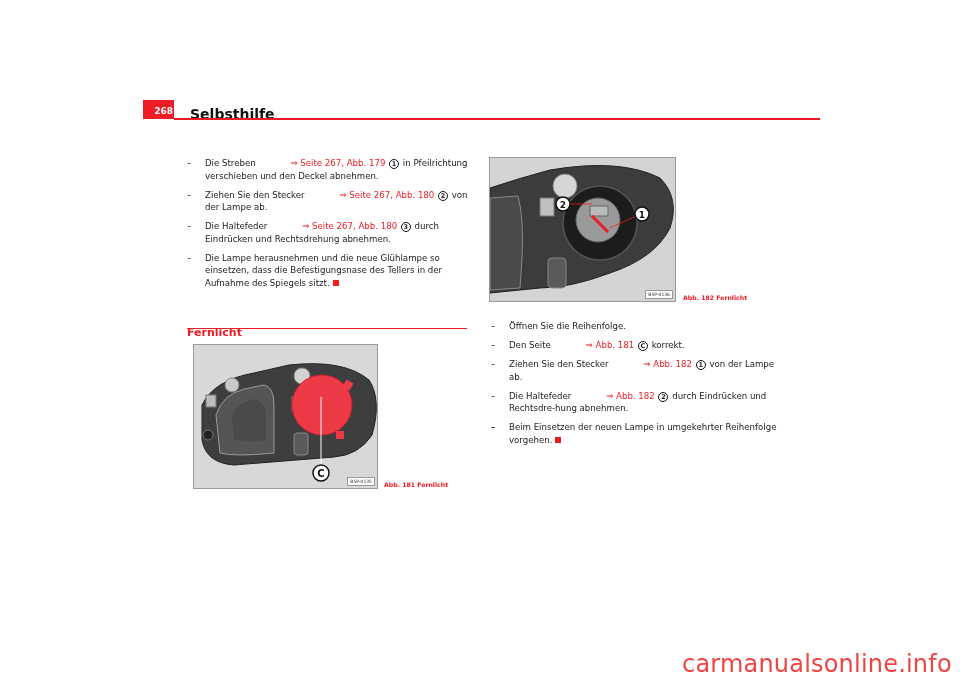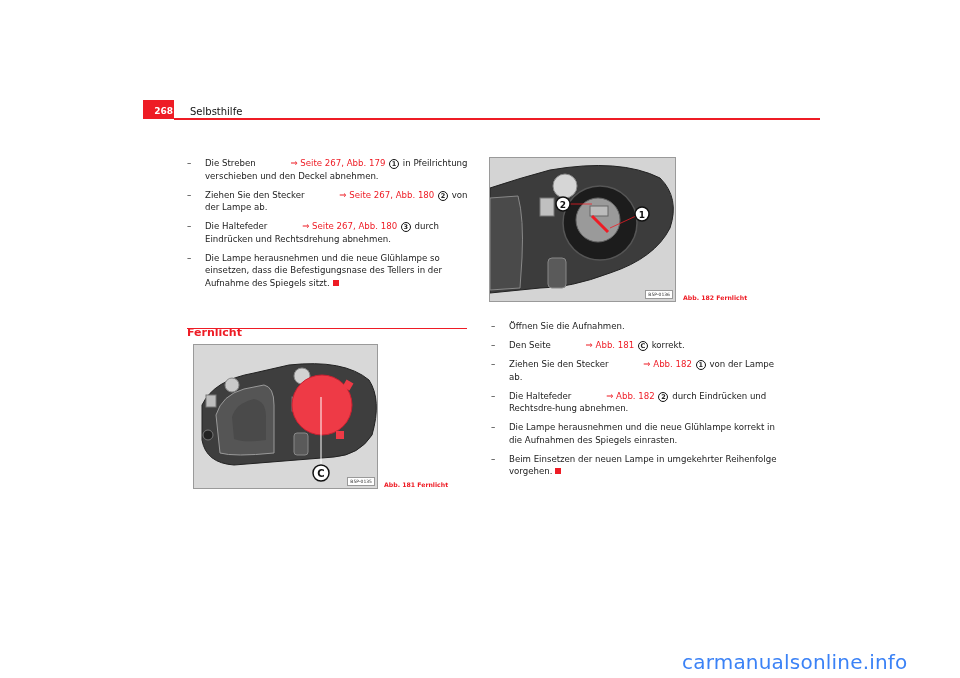--- a/index.html
+++ b/index.html
@@ -1,21 +1,21 @@
 <!DOCTYPE html>
 <html><head>
 <meta charset="utf-8">
 <style>
   * { box-sizing: border-box; margin: 0; padding: 0; }
   html, body { width: 960px; height: 678px; background: #ffffff; overflow: hidden; }
   body { position: relative; font-family: "DejaVu Sans", sans-serif; color: #1a1a1a; }
 
   .header-tab { position: absolute; left: 143px; top: 100px; width: 31px; height: 19px; background: #ee1c25; }
   .page-num { position: absolute; left: 143px; top: 106px; width: 31px; text-align: right; padding-right: 1px; color: #fff; font-size: 9px; font-weight: bold; font-family: "DejaVu Sans", sans-serif; }
-  .header-title { position: absolute; left: 190px; top: 106px; font-size: 10px; font-weight: normal; color: #111; }
+  .header-title { position: absolute; left: 190px; top: 106px; font-size: 14px; font-weight: bold; color: #111; }
   .header-rule { position: absolute; left: 174px; top: 118px; width: 646px; height: 1.5px; background: #ee1c25; }
 
   .col { position: absolute; font-size: 8.6px; line-height: 12.5px; color: #222; }
   .col-left { left: 187px; top: 157px; width: 285px; }
   .col-right { left: 491px; top: 320px; width: 290px; }
   .step { position: relative; padding-left: 18px; margin-bottom: 6.5px; }
   .step .dash { position: absolute; left: 0; top: 0; }
   .ref { color: #ee1c25; margin-left: 32px; }
   .circle { display: inline-block; width: 10px; height: 10px; border: 1.2px solid #111; border-radius: 50%; font-size: 6.5px; line-height: 8px; text-align: center; font-weight: bold; vertical-align: 0px; margin: 0 1px; }
   .end-mark { display: inline-block; width: 6px; height: 6px; background: #ee1c25; margin-left: 3px; vertical-align: 0px; }
@@ -24,21 +24,21 @@
   .section-rule { position: absolute; left: 187px; top: 328px; width: 280px; height: 1.2px; background: #ee1c25; }
 
   .figure { position: absolute; border: 1px solid #9a9a9a; background: #d6d6d6; overflow: hidden; }
   .fig181 { left: 193px; top: 344px; width: 185px; height: 145px; }
   .fig182 { left: 489px; top: 157px; width: 187px; height: 145px; }
   .fig-code { position: absolute; right: 2px; bottom: 2px; background: #fff; font-size: 4.5px; padding: 1px 2px; color: #333; border: 0.5px solid #999; }
   .caption { position: absolute; font-size: 6.2px; color: #ee1c25; font-weight: bold; }
   .cap181 { left: 384px; top: 481px; }
   .cap182 { left: 683px; top: 294px; }
 
-  .watermark { position: absolute; left: 682px; top: 650px; font-size: 20px; color: #3b82f6; font-family: "DejaVu Sans", sans-serif; letter-spacing: 0.2px; }
+  .watermark { position: absolute; left: 682px; top: 650px; font-size: 24px; color: #ef4444; font-family: "DejaVu Sans", sans-serif; letter-spacing: 0.2px; }
 </style>
 </head>
 <body>
 
 <div>
   <div class="header-tab"></div>
   <div class="page-num">268</div>
   <div class="header-title">Selbsthilfe</div>
   <div class="header-rule"></div>
 </div>
@@ -108,37 +108,36 @@
     <circle cx="152" cy="56" r="7" fill="#fff" stroke="#111" stroke-width="1.5"></circle>
     <text x="152" y="60" font-size="9" font-weight="bold" text-anchor="middle" fill="#111" font-family="DejaVu Sans, sans-serif">1</text>
   </svg>
   <div class="fig-code">B5P-0136</div>
 </div>
 <div class="caption cap182">Abb. 182   Fernlicht</div>
 
 <div class="col col-right">
   <div class="step">
     <span class="dash">–</span>
-    <span>Öffnen Sie die Aufnahmen.</span>
+    <span>Öffnen Sie die Reihenfolge.</span>
   </div>
   <div class="step">
     <span class="dash">–</span>
     <span>Den Seite </span><span class="ref">⇒ Abb. 181</span> <span class="circle">C</span><span> korrekt.</span>
   </div>
   <div class="step">
     <span class="dash">–</span>
     <span>Ziehen Sie den Stecker </span><span class="ref">⇒ Abb. 182</span> <span class="circle">1</span><span> von der Lampe ab.</span>
   </div>
   <div class="step">
     <span class="dash">–</span>
     <span>Die Haltefeder </span><span class="ref">⇒ Abb. 182</span> <span class="circle">2</span><span> durch Eindrücken und Rechtsdre-hung abnehmen.</span>
   </div>
   <div class="step">
     <span class="dash">–</span>
-    <span>Die Lampe herausnehmen und die neue Glühlampe korrekt in die Aufnahmen des Spiegels einrasten.</span>
   </div>
   <div class="step">
     <span class="dash">–</span>
     <span>Beim Einsetzen der neuen Lampe in umgekehrter Reihenfolge vorgehen.</span><span class="end-mark"></span>
   </div>
 </div>
 
 <div class="watermark">carmanualsonline.info</div>
 
 </body></html>

